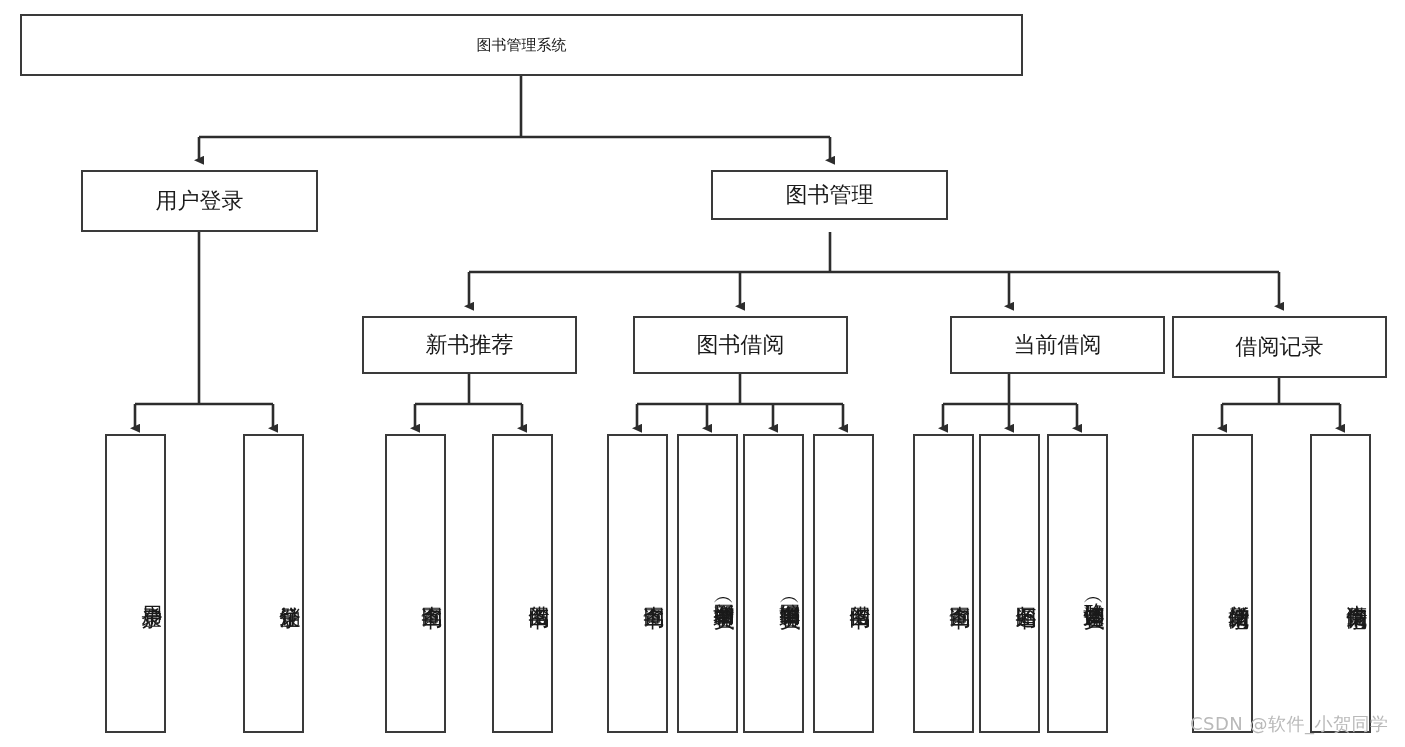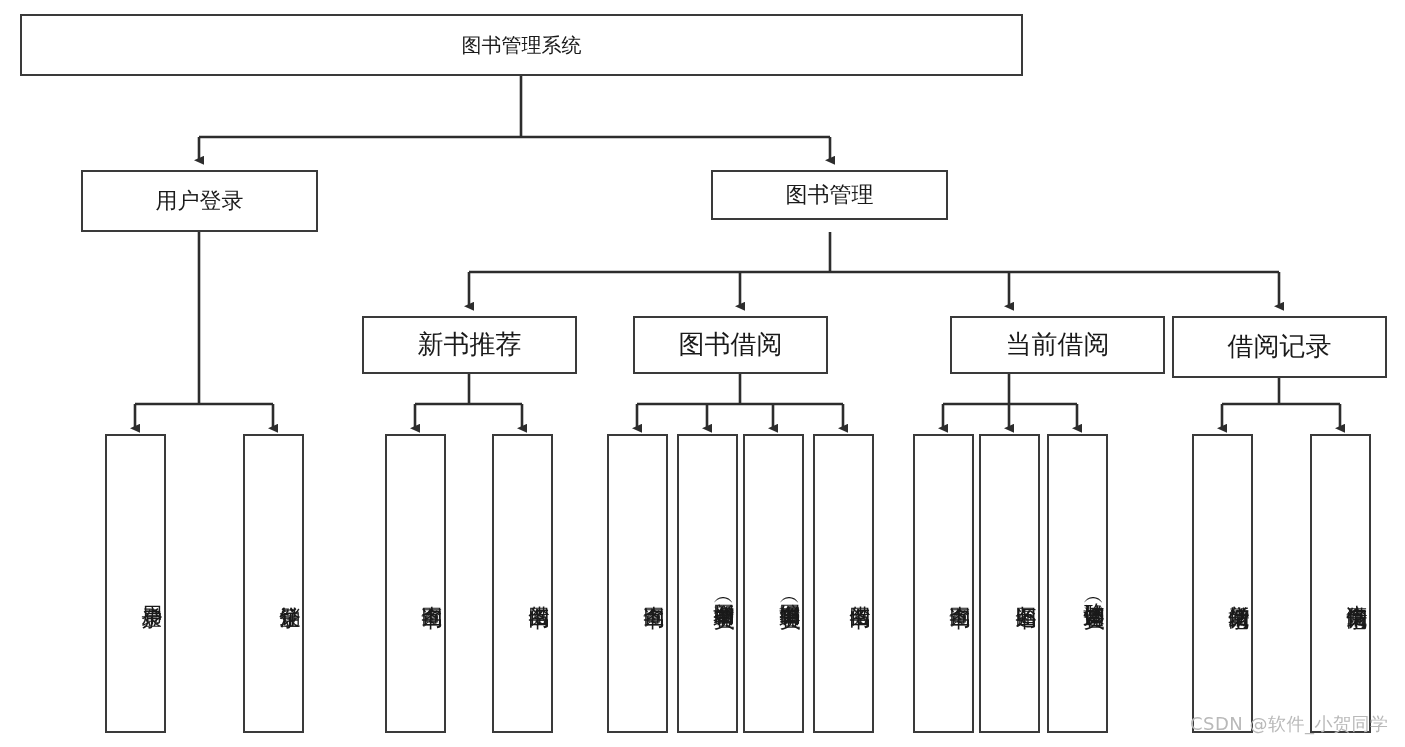--- a/index.html
+++ b/index.html
@@ -33,27 +33,27 @@
     border: 2px solid #3a3a3a;
     display: flex;
     align-items: center;
     justify-content: center;
     color: #1a1a1a;
     line-height: 1.22;
     text-align: center;
     z-index: 2;
   }
   .node.level-root {
-    font-size: 20px;
+    font-size: 15px;
   }
   .node.level-2 {
     font-size: 22px;
   }
   .node.level-3 {
-    font-size: 26px;
+    font-size: 22px;
   }
   .node.leaf {
     font-size: 21px;
     writing-mode: vertical-rl;
     text-orientation: upright;
     align-items: flex-start;
     justify-content: center;
     padding-top: 14px;
     letter-spacing: 1px;
   }
@@ -134,21 +134,21 @@
   <div class="node level-2" style="left:81px; top:170px; width:237px; height:62px;">
     <span>用户登录</span>
   </div>
   <div class="node level-2" style="left:711px; top:170px; width:237px; height:50px;">
     <span>图书管理</span>
   </div>
 
   <div class="node level-3" style="left:362px; top:316px; width:215px; height:58px;">
     <span>新书推荐</span>
   </div>
-  <div class="node level-3" style="left:633px; top:316px; width:195px; height:58px;">
+  <div class="node level-3" style="left:633px; top:316px; width:215px; height:58px;">
     <span>图书借阅</span>
   </div>
   <div class="node level-3" style="left:902px; top:316px; width:215px; height:58px;margin-left:48px;">
     <span>当前借阅</span>
   </div>
   <div class="node level-3" style="left:1172px; top:316px; width:215px; height:62px;">
     <span>借阅记录</span>
   </div>
 
   <div class="node leaf" style="left:105px; top:434px; width:61px; height:299px;">

